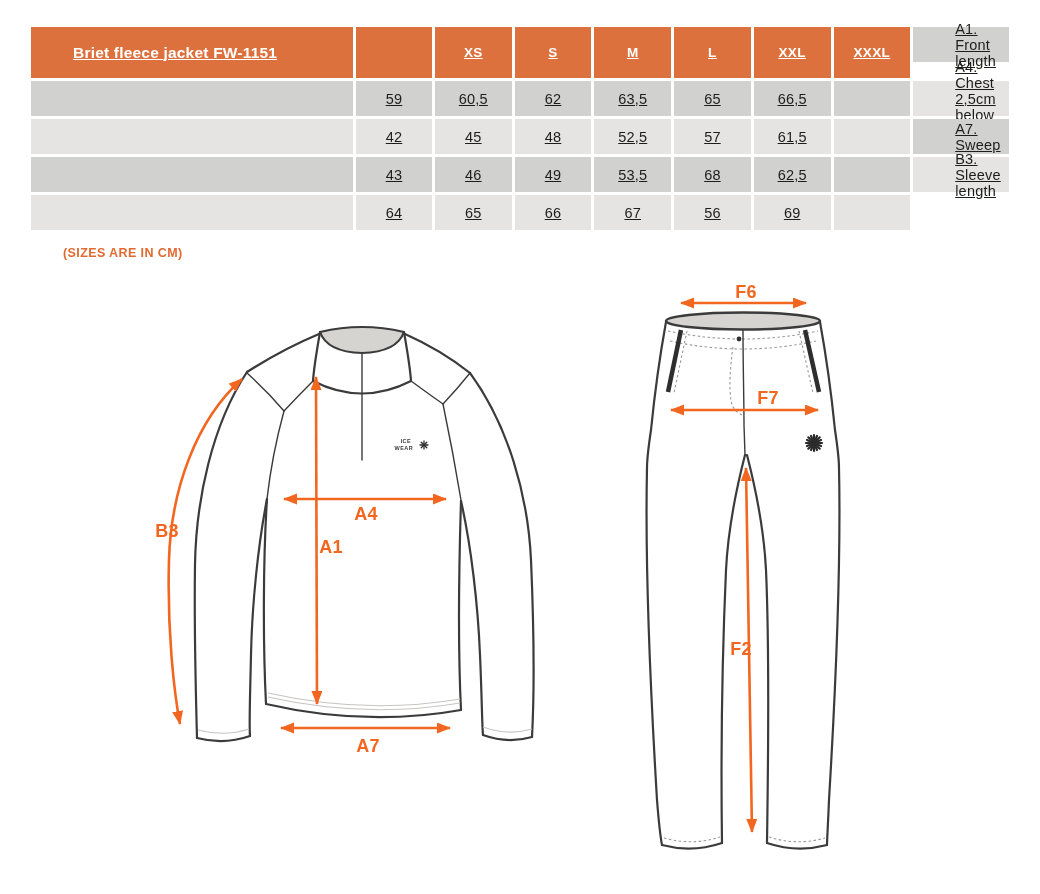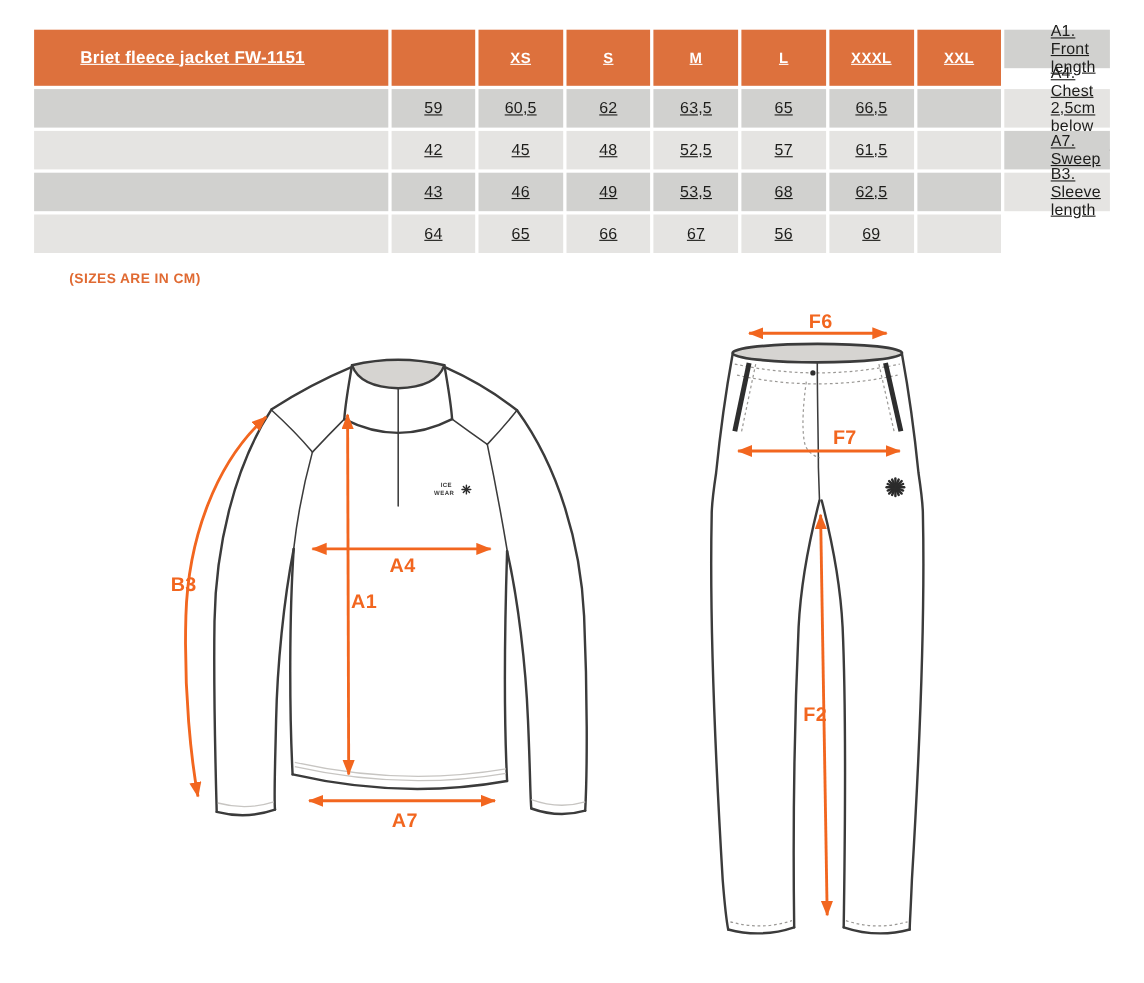--- a/index.html
+++ b/index.html
@@ -58,22 +58,22 @@
 <div id="screen">
 
   <div class="size-table">
 
     <div class="cell hd title">Briet fleece jacket FW-1151</div>
     <div class="cell hd"></div>
     <div class="cell hd">XS</div>
     <div class="cell hd">S</div>
     <div class="cell hd">M</div>
     <div class="cell hd">L</div>
+    <div class="cell hd">XXL</div>
     <div class="cell hd">XXXL</div>
-    <div class="cell hd">XXL</div>
 
     <div class="cell data lbl rowA">A1. Front length</div>
     <div class="cell data rowA"></div>
     <div class="cell data rowA">59</div>
     <div class="cell data rowA">60,5</div>
     <div class="cell data rowA">62</div>
     <div class="cell data rowA">63,5</div>
     <div class="cell data rowA">65</div>
     <div class="cell data rowA">66,5</div>
     <div class="cell data rowA"></div>

